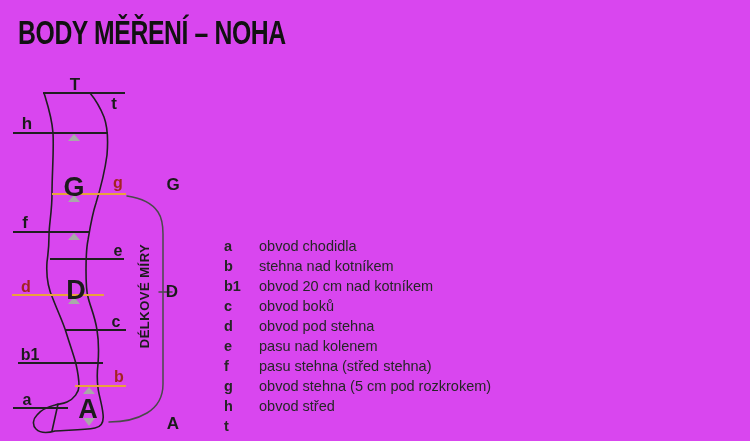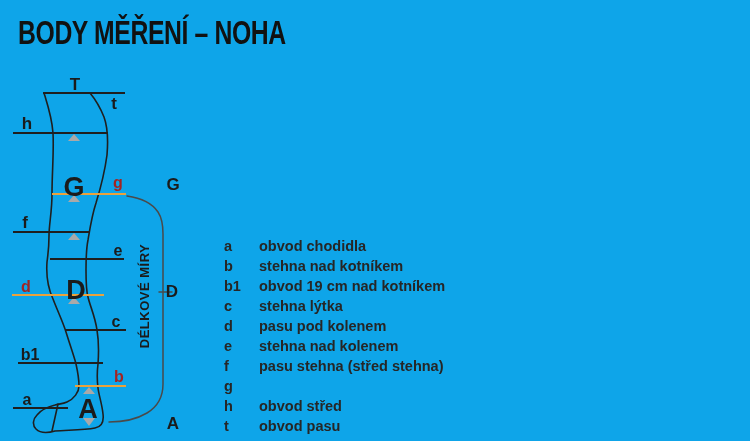--- a/index.html
+++ b/index.html
@@ -1,19 +1,19 @@
 <!DOCTYPE html>
 <html style="--accent-orange: #EAA23C; --accent-red: #A32422; --line-black: #1F1F1F; --triangle-gray: #A9A9A9; --bracket-gray: #4A4A4A;"><head>
 <meta charset="utf-8">
 <style>
   html,body{margin:0;padding:0;background:#ffffff;}
   .page{
     position:relative;
     width:750px;height:441px;
-    background:#0ea5e9;
+    background:#d946ef;
     font-family:"Liberation Sans",sans-serif;
     overflow:hidden;
   }
   .page-title{
     position:absolute;
     left:18px;top:14px;
     font-size:33px;
     font-weight:bold;
     color:#111111;
     white-space:nowrap;
@@ -52,21 +52,21 @@
     height:20px;
     line-height:20px;
     font-size:14.5px;
   }
   .legend-key{
     width:35px;
     flex:0 0 35px;
     font-weight:bold;
     padding-left:2px;
   }
-  .legend-label{white-space:nowrap;font-weight:bold;}
+  .legend-label{white-space:nowrap;}
 </style>
 </head>
 <body>
 
 <div class="page">
 
   <div class="page-title">BODY MĚŘENÍ – NOHA</div>
 
   <svg class="diagram-svg" viewBox="0 70 200 371" xmlns="http://www.w3.org/2000/svg">
 
@@ -152,44 +152,44 @@
     <div class="legend-row">
       <span class="legend-key">a</span>
       <span class="legend-label">obvod chodidla</span>
     </div>
     <div class="legend-row">
       <span class="legend-key">b</span>
       <span class="legend-label">stehna nad kotníkem</span>
     </div>
     <div class="legend-row">
       <span class="legend-key">b1</span>
-      <span class="legend-label">obvod 19 cm nad kotníkem</span>
+      <span class="legend-label">obvod 20 cm nad kotníkem</span>
     </div>
     <div class="legend-row">
       <span class="legend-key">c</span>
-      <span class="legend-label">stehna lýtka</span>
+      <span class="legend-label">obvod boků</span>
     </div>
     <div class="legend-row">
       <span class="legend-key">d</span>
-      <span class="legend-label">pasu pod kolenem</span>
+      <span class="legend-label">obvod pod stehna</span>
     </div>
     <div class="legend-row">
       <span class="legend-key">e</span>
-      <span class="legend-label">stehna nad kolenem</span>
+      <span class="legend-label">pasu nad kolenem</span>
     </div>
     <div class="legend-row">
       <span class="legend-key">f</span>
       <span class="legend-label">pasu stehna (střed stehna)</span>
     </div>
     <div class="legend-row">
       <span class="legend-key">g</span>
+      <span class="legend-label">obvod stehna (5 cm pod rozkrokem)</span>
     </div>
     <div class="legend-row">
       <span class="legend-key">h</span>
       <span class="legend-label">obvod střed</span>
     </div>
     <div class="legend-row">
       <span class="legend-key">t</span>
-      <span class="legend-label">obvod pasu</span>
     </div>
   </div>
 
 </div>
 
 </body></html>

